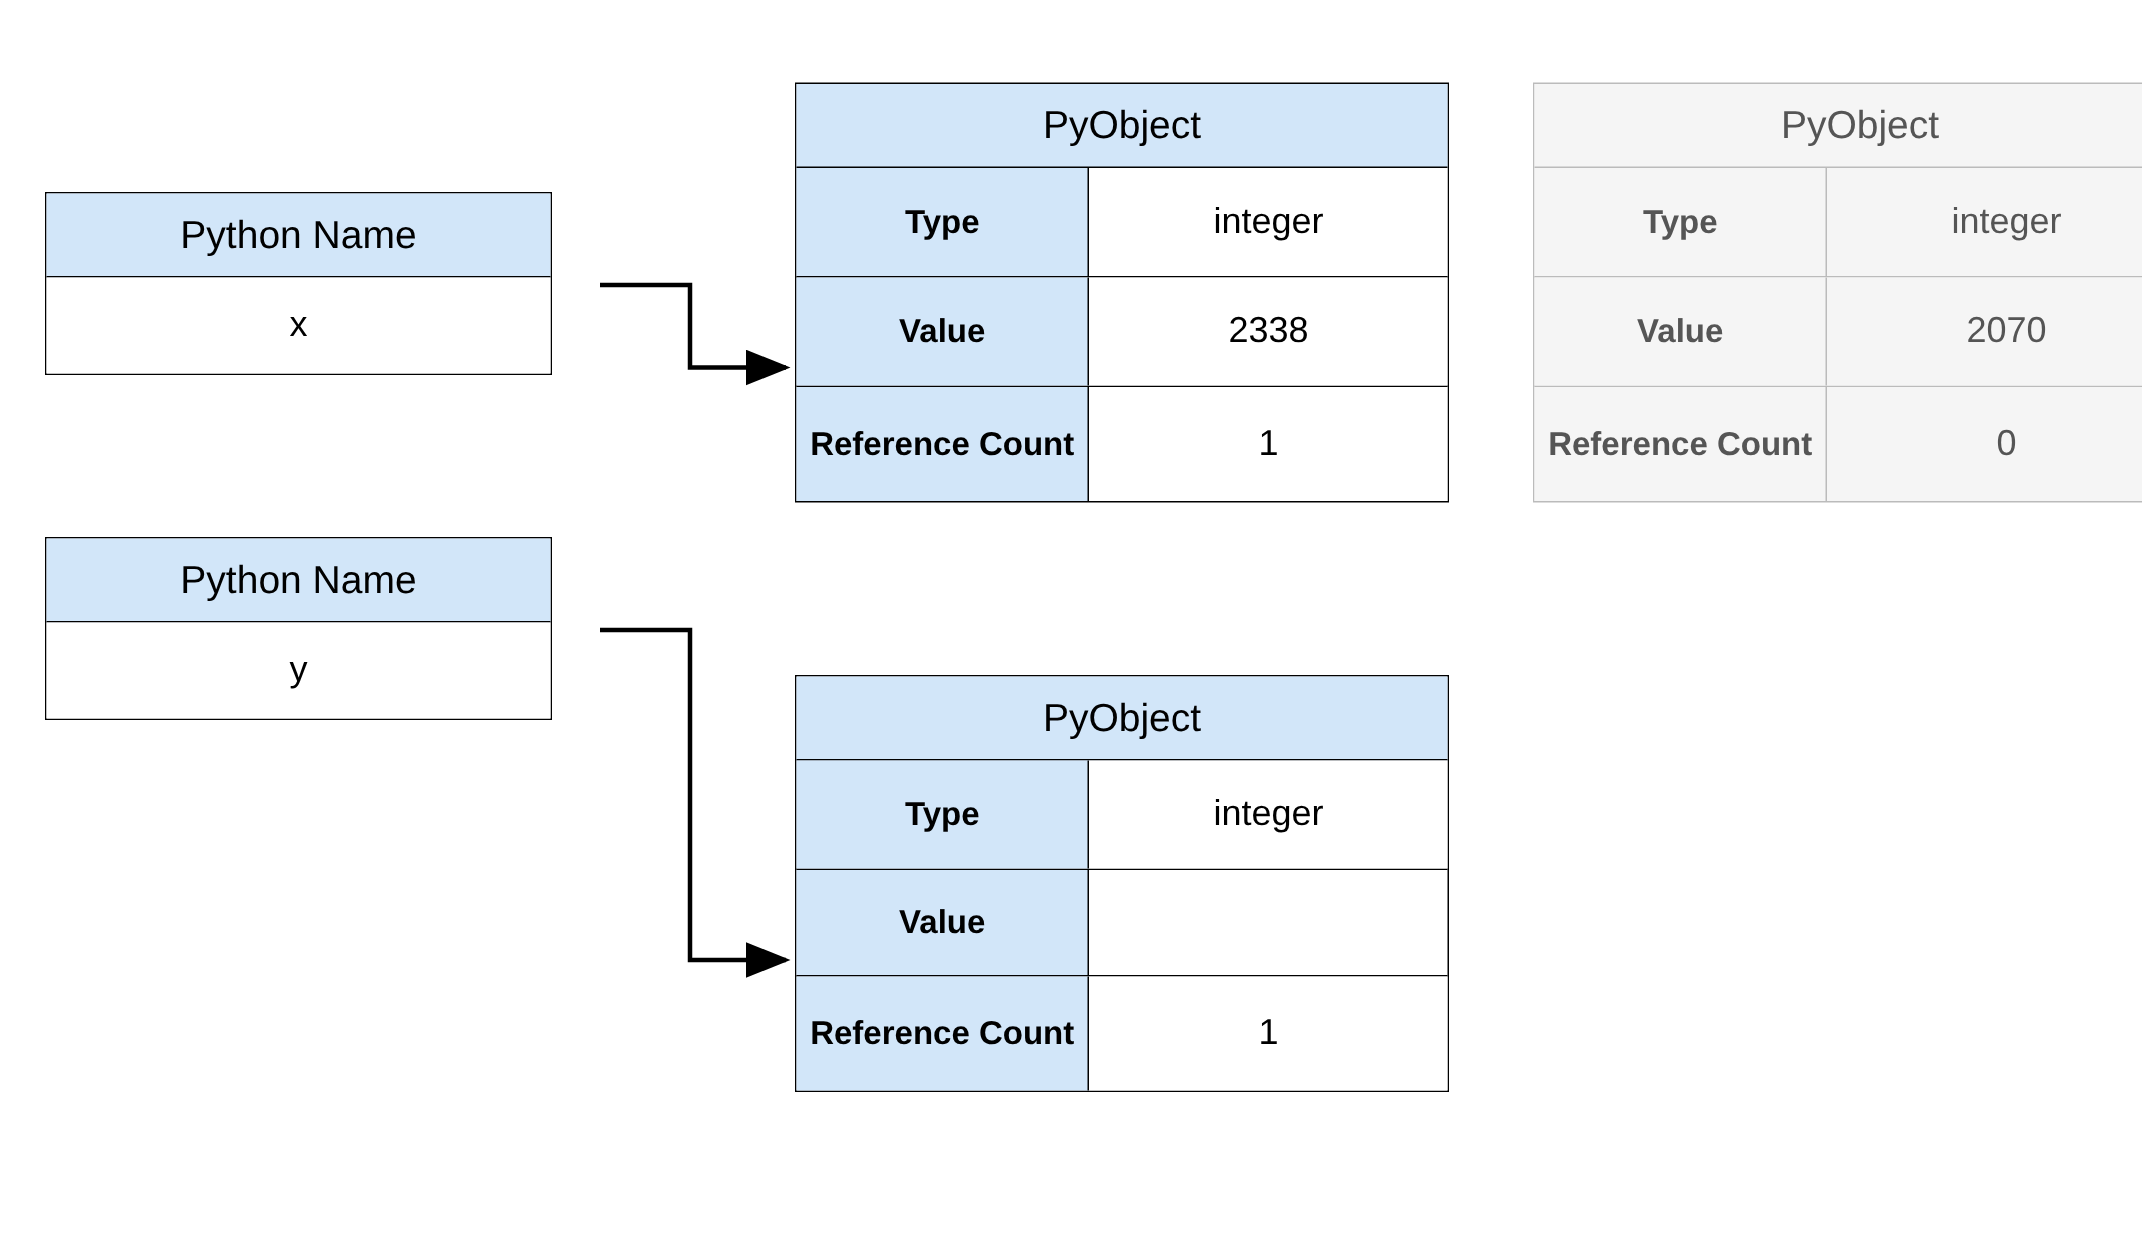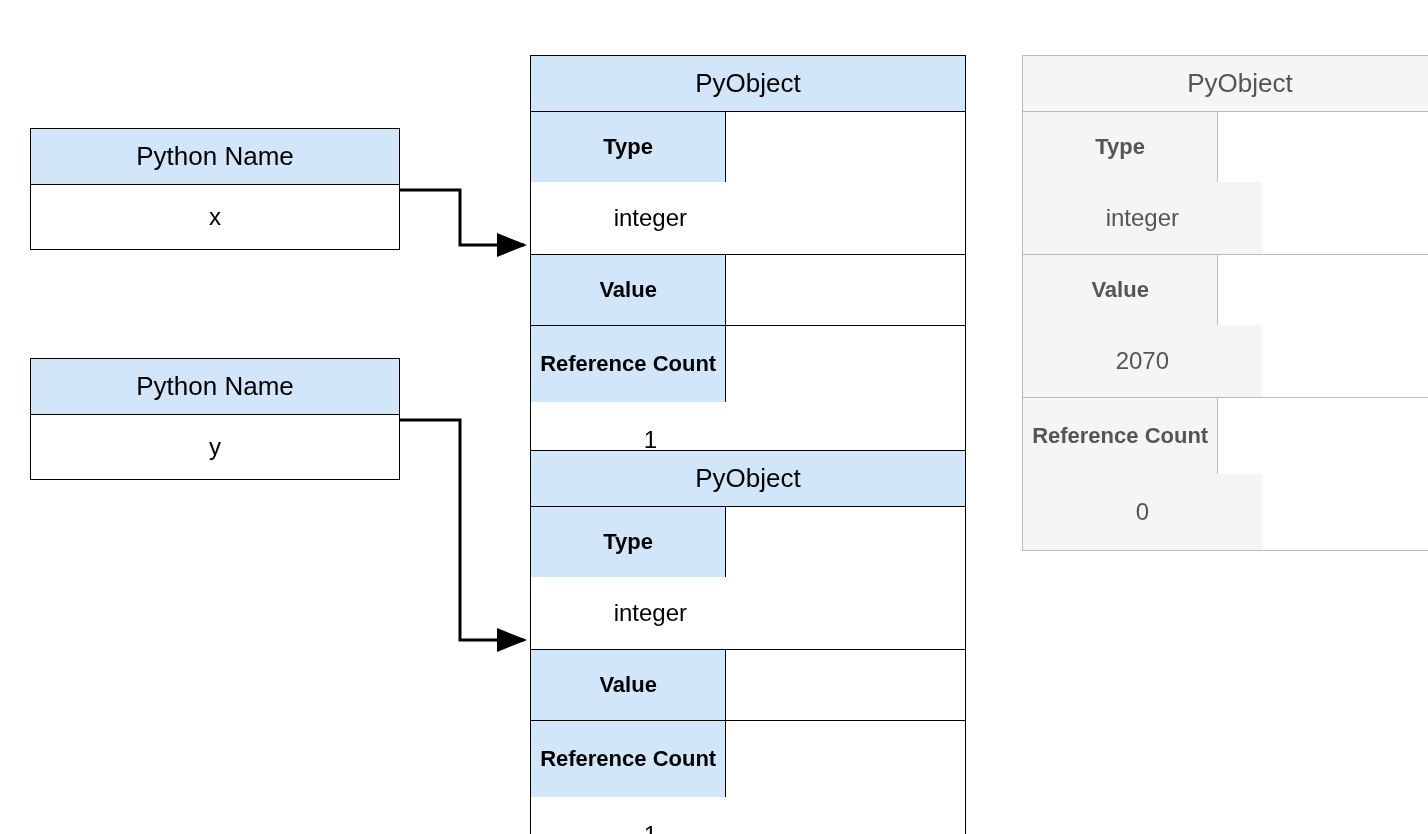--- a/index.html
+++ b/index.html
@@ -17,21 +17,21 @@
     .diagram-container {
       position: relative;
       width: 100%;
       height: 100%;
     }
     .box {
       position: absolute;
       border: 1px solid #000;
     }
     .name-box {
-      width: 370px;
+      width: 338px;
     }
     .name-header {
       background: #d2e6f9;
       text-align: center;
       font-size: 26px;
       padding: 12px 0;
       border-bottom: 1px solid #000;
     }
     .name-value {
       background: #fff;
@@ -44,21 +44,20 @@
     }
     .pyobject-header {
       text-align: center;
       font-size: 26px;
       padding: 12px 0;
       border-bottom: 1px solid #000;
     }
     .pyobject-row {
       display: flex;
       border-bottom: 1px solid #000;
-      flex-direction: column;
     }
     .pyobject-row:last-child {
       border-bottom: none;
     }
     .pyobject-label {
       width: 45%;
       text-align: center;
       font-size: 22px;
       font-weight: bold;
       padding: 22px 8px;
@@ -114,20 +113,21 @@
   </div>
 
   <div class="box pyobject-box" style="left:530px; top:55px;">
     <div class="pyobject-header blue-header">PyObject</div>
     <div class="pyobject-row">
       <div class="pyobject-label blue-label">Type</div>
       <div class="pyobject-cell white-cell">integer</div>
     </div>
     <div class="pyobject-row">
       <div class="pyobject-label blue-label">Value</div>
+      <div class="pyobject-cell white-cell">2338</div>
     </div>
     <div class="pyobject-row">
       <div class="pyobject-label blue-label tall">Reference Count</div>
       <div class="pyobject-cell white-cell tall">1</div>
     </div>
   </div>
 
   <div class="box pyobject-box" style="left:530px; top:450px;">
     <div class="pyobject-header blue-header">PyObject</div>
     <div class="pyobject-row">

